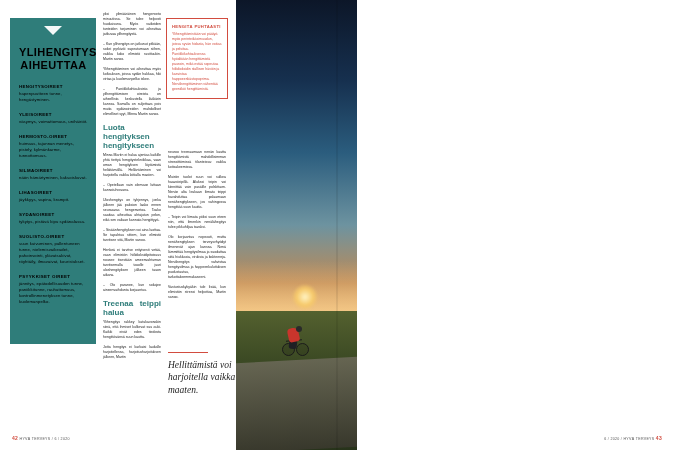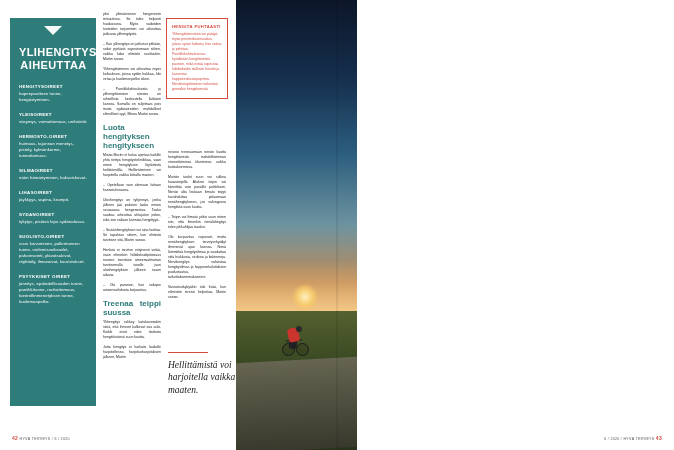--- a/index.html
+++ b/index.html
@@ -33,23 +33,23 @@
     height: 450px;
     background: #ffffff;
     box-sizing: border-box;
   }
   
   .teal-panel {
     position: absolute;
     left: 10px;
     top: 18px;
     width: 86px;
-    height: 388px;
+    height: 326px;
     background: #2f7d7a;
-    color: #ffffff;
+    color: #000000;
     box-sizing: border-box;
     padding: 26px 8px 10px 9px;
   }
   .teal-panel .tri {
     position: absolute;
     left: 50%;
     top: 8px;
     transform: translateX(-50%);
     width: 0;
     height: 0;
@@ -305,21 +305,21 @@
       <p>– Kun ylihengitys on jatkunut pitkään, sokei pyrkivät supeutumaan siihen, vaikka koko elimistö rasittuukin. Martin sanoo.</p>
       <p>Ylihengittäminen voi aiheuttaa myös koltaukson, joissa sydän hakkaa, hiki virtaa ja kuolemanpelko iskee.</p>
       <p>– Paniikkikohtauksista ja ylihengittämisen oireista on aiheellista keskustella lääkärin kanssa. Samalla on suljettava pois muita sydänoireiden mahdolliset elimelliset syyt, Minna Martin sanoo.</p>
       <h3>Luota hengityksen hengitykseen</h3>
       <p>Minna Martin ei halua ajentaa kaikille yhtä tiettyä hengitystekniikkaa, vaan oman hengityksen löytämistä helättämällä. Helläntäminen voi harjoitella vaikka lattialla maaten.</p>
       <p>– Opetellaan vain olemaan luttaan kannatuhravana.</p>
       <p>Uloshengitys on tyhjennys, jonka jälkeen jää paksion laako ennen seuraavaa hengenvetoa. Tauko saattaa aiheuttaa ahtajutun pelon, eikä sen valiaan kannata hengittyyä.</p>
       <p>– Sisäänhengityksen voi aina luottaa. Se tapahtuu sittem, kun elimistö tarvitsee sitä, Martin sanoo.</p>
       <p>Henkeä ei tarvitse erityisesti vetää, vaan elimistön hiilidioksidipitoisuus nousee itsestään ameenvahtuman tarvitsemalla tasolle juuri uloshengityksen jälkeen tauon aikana.</p>
       <p>– Olo paranee, kun sokajee aineenvaihdunta korjaantuu.</p>
-      <h3>Treenaa teippi suussa</h3>
+      <h3>Treenaa teippi halua</h3>
       <p>Ylihengitys rakkey katukavonakin siinä, että ihmiset kulkevat suu auki. Kaikki eivät edes tiedosta hengittävänsä suun kautta.</p>
       <p>Jotta hengitys ei karkaisi laukalle harjoitellessa, harjoitusharjoituksen jälkeen, Martin</p>
     </div>
 
     <div class="callout">
       <h5>HENGITÄ PUHTAASTI</h5>
       <p>Ylihengittämistään voi päätyä myös perinteikäsimuudun, joissa syvän hidasta, hän voitaa ja pelsitaa. Paniikkikohtauksessa hyödätään hengittämistä paussin, mikä estää sopeutaa hiilidioksidin riiallisen häviön ja kasvistaa happoeenkästopoprima. Nenähengittäminen vähentää geeniiköi hengittämistä.</p>
     </div>
 
     <div class="lcol" id="lcol2">

